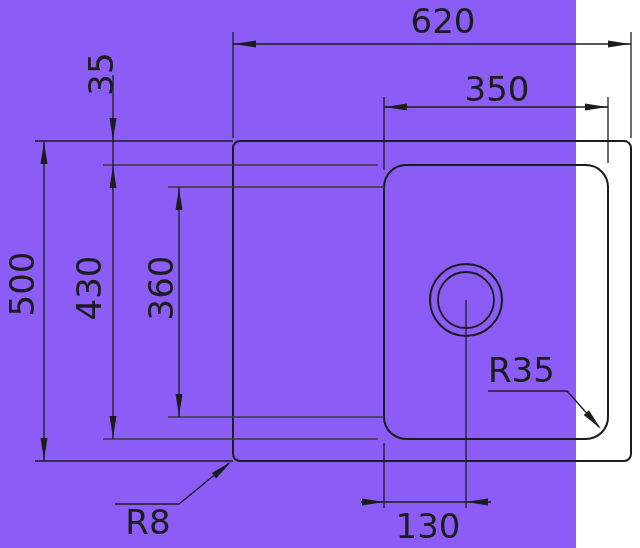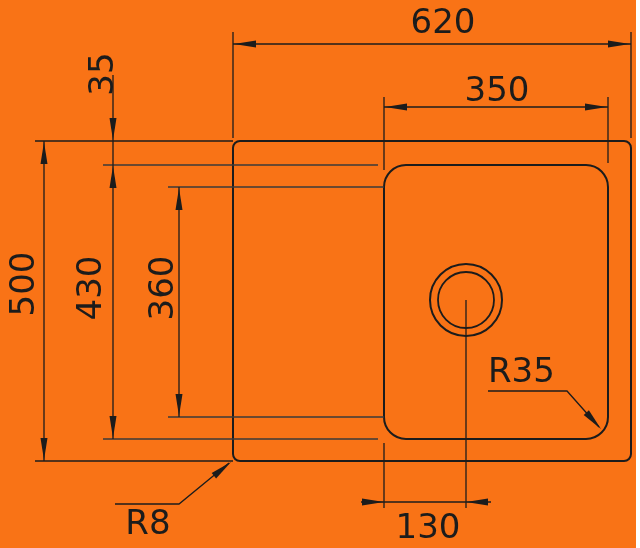--- a/index.html
+++ b/index.html
@@ -8,23 +8,23 @@
     background: #ffffff;
   }
   body {
     width: 640px;
     height: 548px;
     overflow: hidden;
     font-family: "DejaVu Sans", sans-serif;
   }
   #drawing-root {
     position: relative;
-    width: 636px;
+    width: 576px;
     height: 548px;
-    background: #f97316;
+    background: #8b5cf6;
   }
   svg { display: block; }
   .outline   { fill: none; stroke: #1c1c1c; stroke-width: 2; }
   .outline-thin { fill: none; stroke: #1c1c1c; stroke-width: 1.8; }
   .feature   { fill: none; stroke: #3a3a3a; stroke-width: 1.5; }
   .dim       { fill: none; stroke: #1c1c1c; stroke-width: 1.3; }
   .arrow     { fill: #1c1c1c; stroke: none; }
   .dim-text {
     font-family: "DejaVu Sans", "Liberation Sans", sans-serif;
     font-size: 34px;

